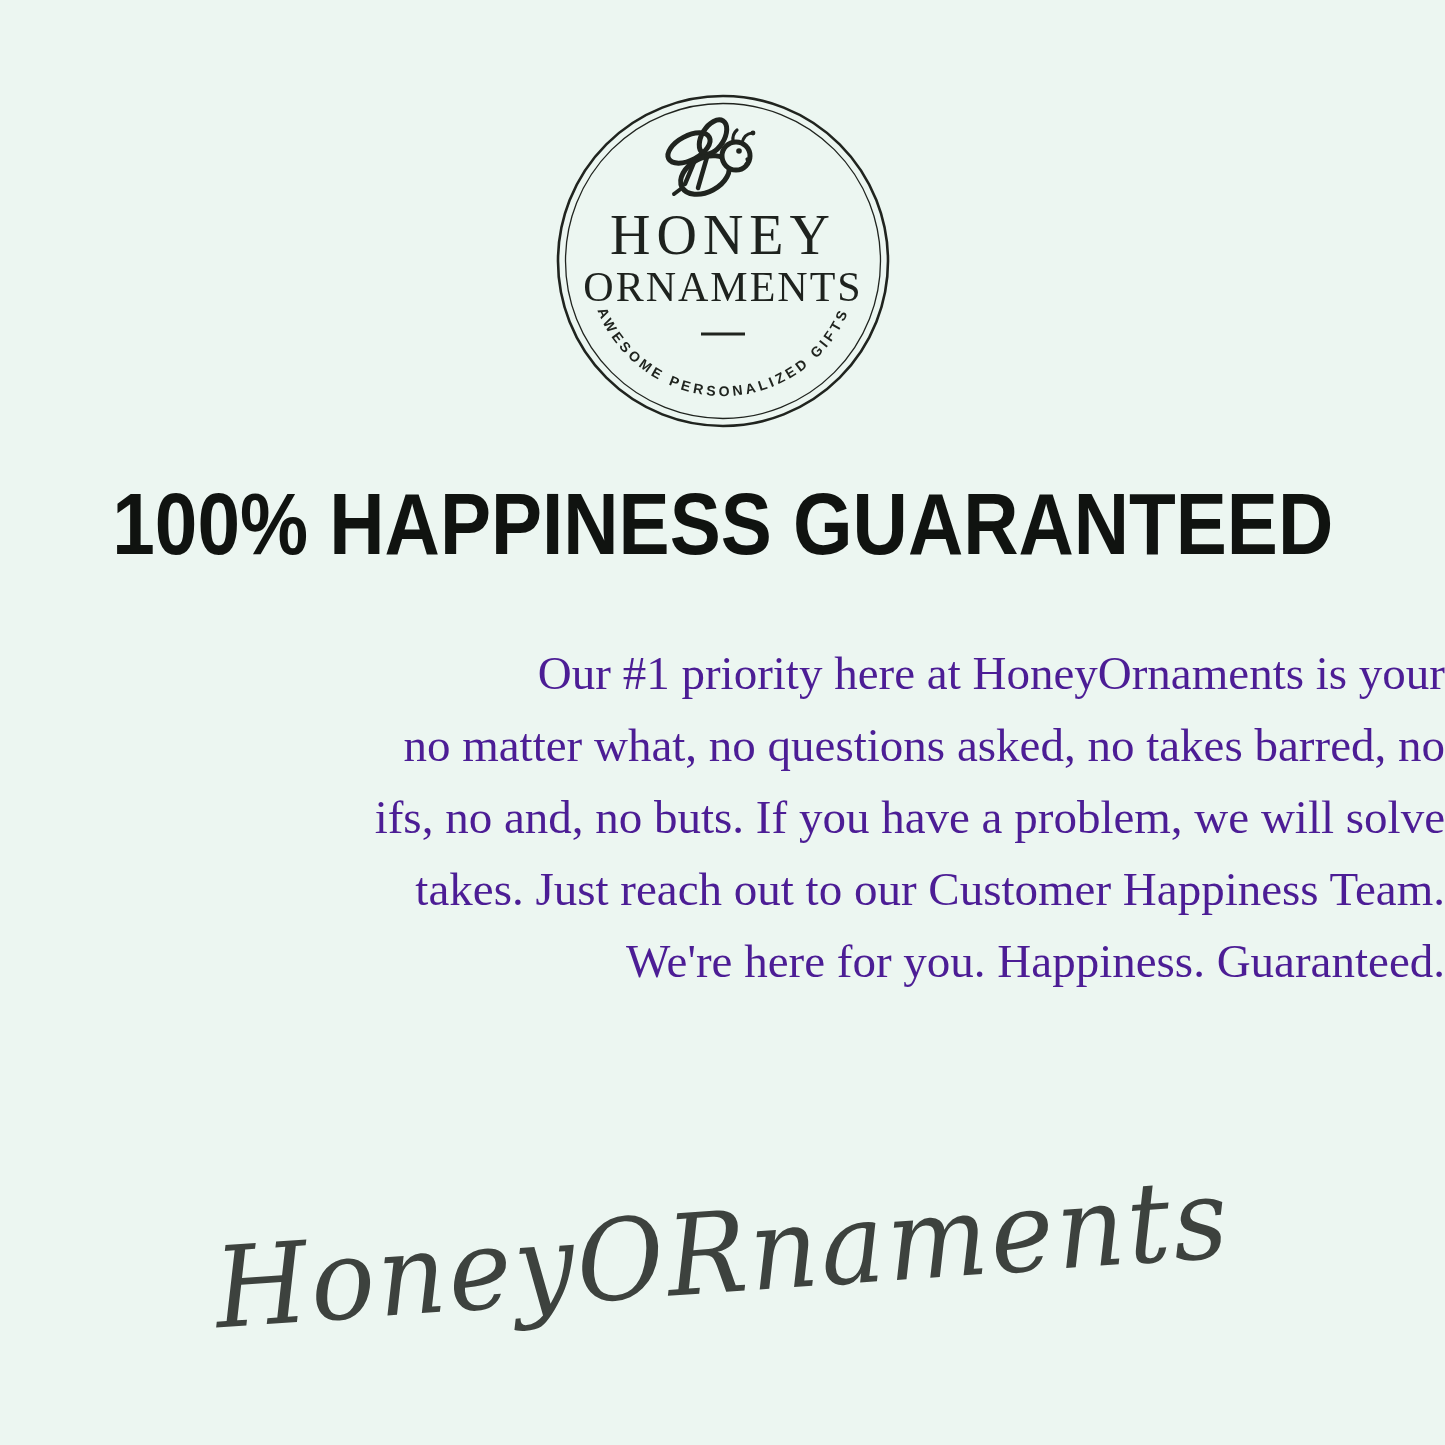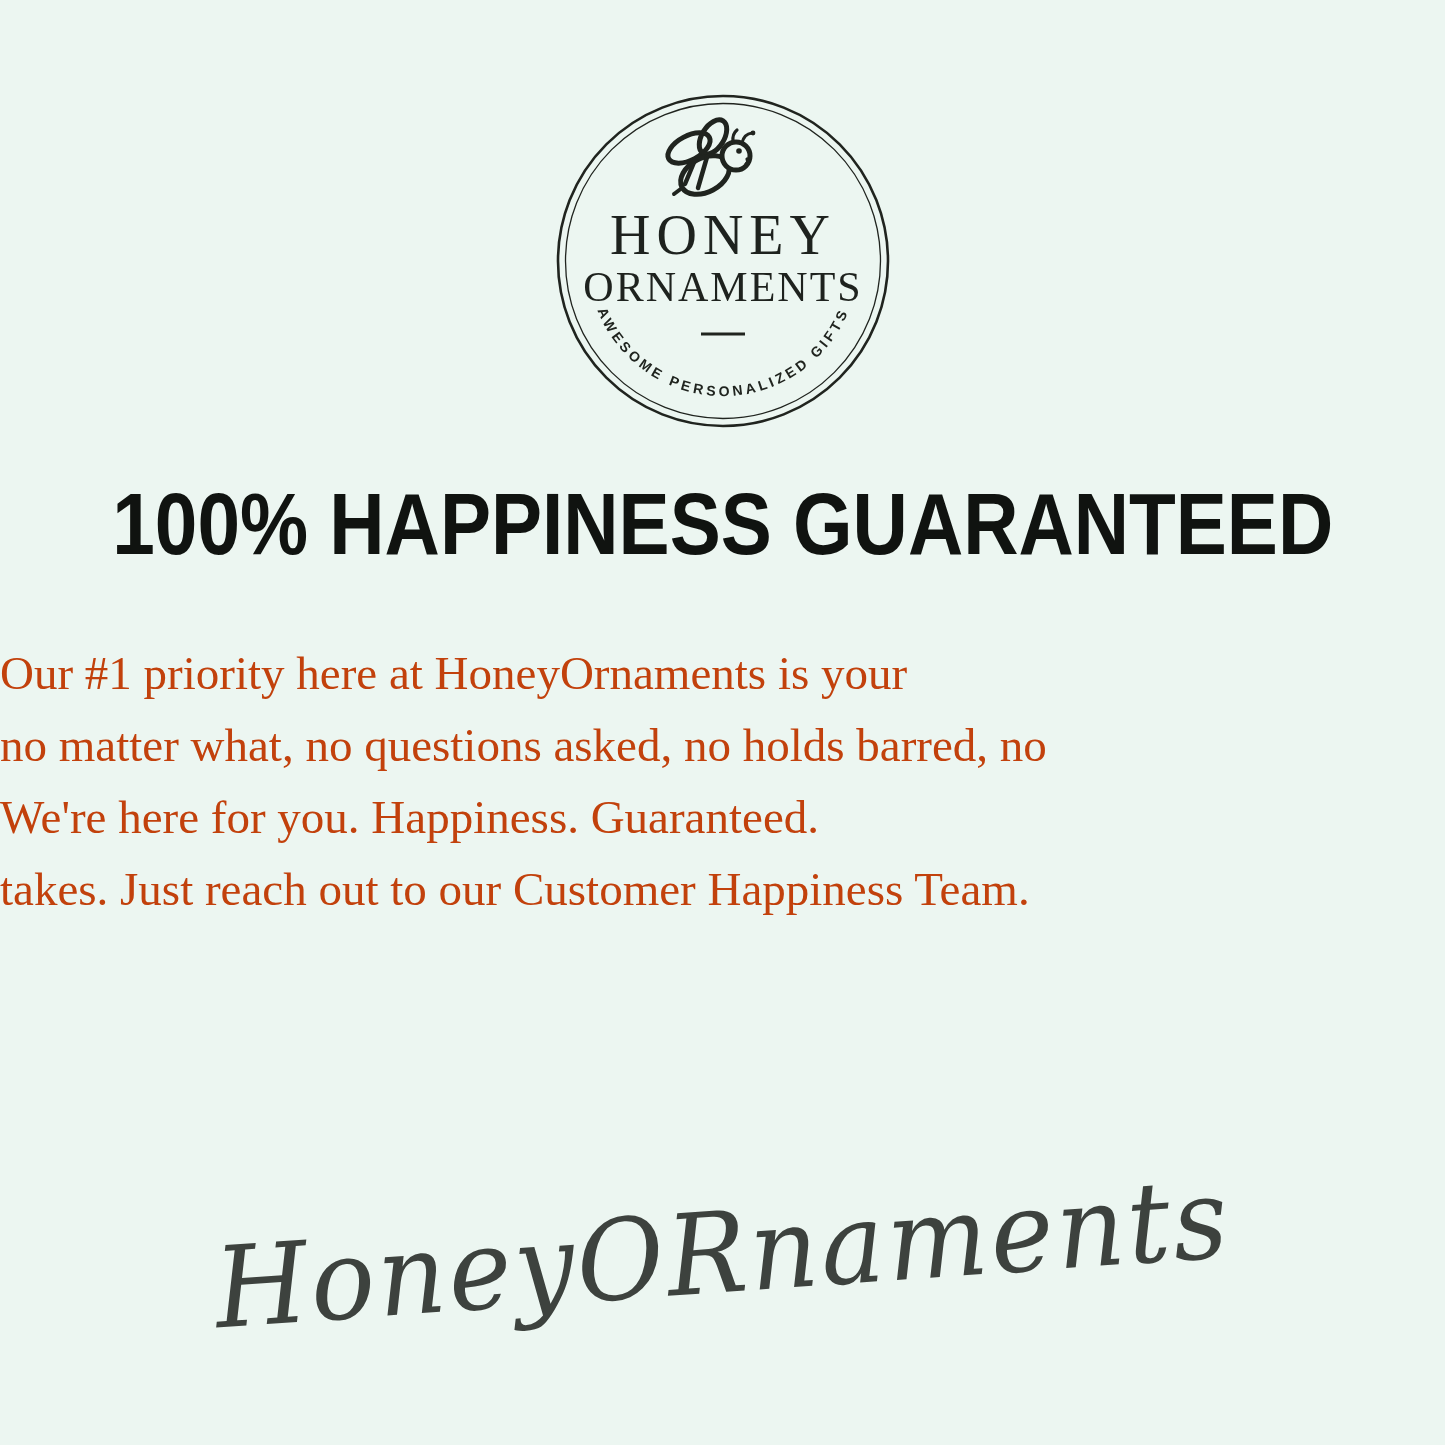--- a/index.html
+++ b/index.html
@@ -68,25 +68,25 @@
     transform-origin: center center;
     white-space: nowrap;
   }
 
   
   .body-copy {
     position: absolute;
     top: 637px;
     left: 0;
     width: 100%;
-    text-align: left;
+    text-align: right;
     font-family: "Liberation Serif", serif;
     font-size: 47px;
     line-height: 72px;
-    color: #c2410c;
+    color: #4c1d95;
   }
   .body-line { white-space: nowrap; }
 
   
   .signature-wrap {
     position: absolute;
     top: 1178px;
     left: 0;
     width: 100%;
     text-align: center;
@@ -142,22 +142,23 @@
       </text>
     </svg>
   </div>
 
   <div class="headline-wrap">
     <div class="headline">100% HAPPINESS GUARANTEED</div>
   </div>
 
   <div class="body-copy">
     <div class="body-line">Our #1 priority here at HoneyOrnaments is your</div>
-    <div class="body-line">no matter what, no questions asked, no holds barred, no</div>
+    <div class="body-line">no matter what, no questions asked, no takes barred, no</div>
+    <div class="body-line">ifs, no and, no buts. If you have a problem, we will solve</div>
+    <div class="body-line">takes. Just reach out to our Customer Happiness Team.</div>
     <div class="body-line">We're here for you. Happiness. Guaranteed.</div>
-    <div class="body-line">takes. Just reach out to our Customer Happiness Team.</div>
   </div>
 
   <div class="signature-wrap">
     <div class="signature">HoneyORnaments</div>
   </div>
 
 </div>
 
 </body></html>

